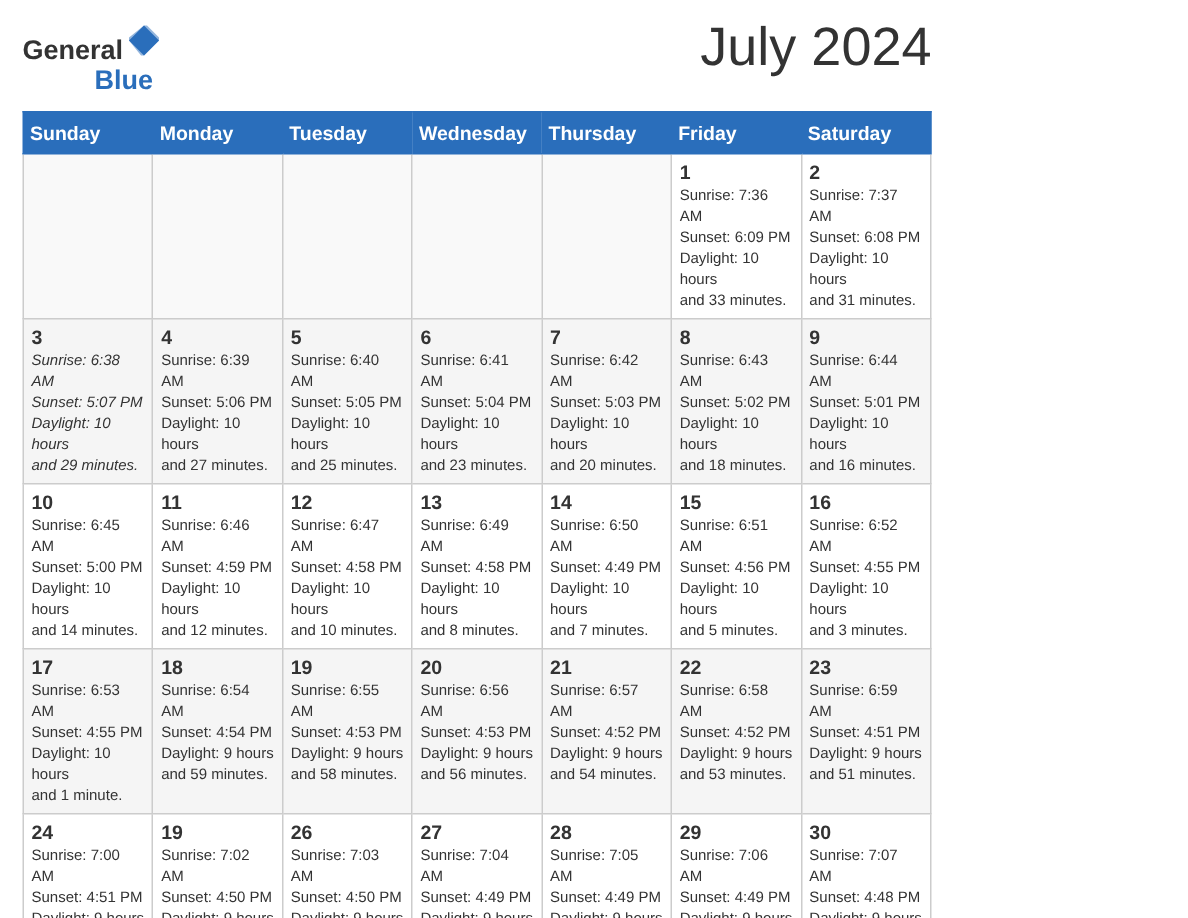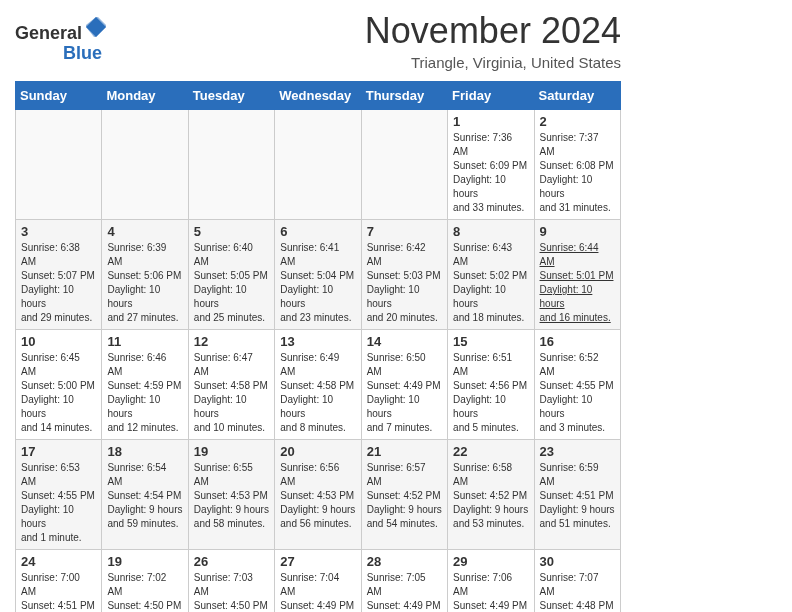--- a/index.html
+++ b/index.html
@@ -105,22 +105,21 @@
               <polygon points="12,2 22,12 12,22 2,12" fill="#2a6ebb"></polygon>
               <polygon points="14,2 22,10 22,12 12,22 10,22 2,12 2,10 12,2" fill="#2a6ebb" opacity="0.5"></polygon>
             </svg>
         </div>
         <div class="logo-text">
           <span class="logo-blue">Blue</span>
         </div>
       </div>
     </div>
     <div class="title-block">
-      <div class="month-title">November 2024</div>
-      <div class="location">Triangle, Virginia, United States</div>
+      <div class="month-title">July 2024</div>
     </div>
   </div>
 
   <table>
     <thead>
       <tr>
       <th>Sunday</th>
           <th>Monday</th>
           <th>Tuesday</th>
           <th>Wednesday</th>
@@ -147,21 +146,21 @@
             <span class="day-number">2</span>
             <div class="day-info" style="white-space: pre-line;">Sunrise: 7:37 AM
 Sunset: 6:08 PM
 Daylight: 10 hours
 and 31 minutes.</div>
           </td>
         </tr>
         <tr>
           <td>
             <span class="day-number">3</span>
-            <div class="day-info" style="white-space: pre-line;">Sunrise: 6:38 AM
+            <div class="day-info" style="white-space: pre-line; font-style: italic;">Sunrise: 6:38 AM
 Sunset: 5:07 PM
 Daylight: 10 hours
 and 29 minutes.</div>
           </td>
           <td>
             <span class="day-number">4</span>
             <div class="day-info" style="white-space: pre-line;">Sunrise: 6:39 AM
 Sunset: 5:06 PM
 Daylight: 10 hours
 and 27 minutes.</div>
@@ -189,21 +188,21 @@
           </td>
           <td>
             <span class="day-number">8</span>
             <div class="day-info" style="white-space: pre-line;">Sunrise: 6:43 AM
 Sunset: 5:02 PM
 Daylight: 10 hours
 and 18 minutes.</div>
           </td>
           <td>
             <span class="day-number">9</span>
-            <div class="day-info" style="white-space: pre-line; text-decoration: underline;">Sunrise: 6:44 AM
+            <div class="day-info" style="white-space: pre-line;">Sunrise: 6:44 AM
 Sunset: 5:01 PM
 Daylight: 10 hours
 and 16 minutes.</div>
           </td>
         </tr>
         <tr>
           <td>
             <span class="day-number">10</span>
             <div class="day-info" style="white-space: pre-line;">Sunrise: 6:45 AM
 Sunset: 5:00 PM

